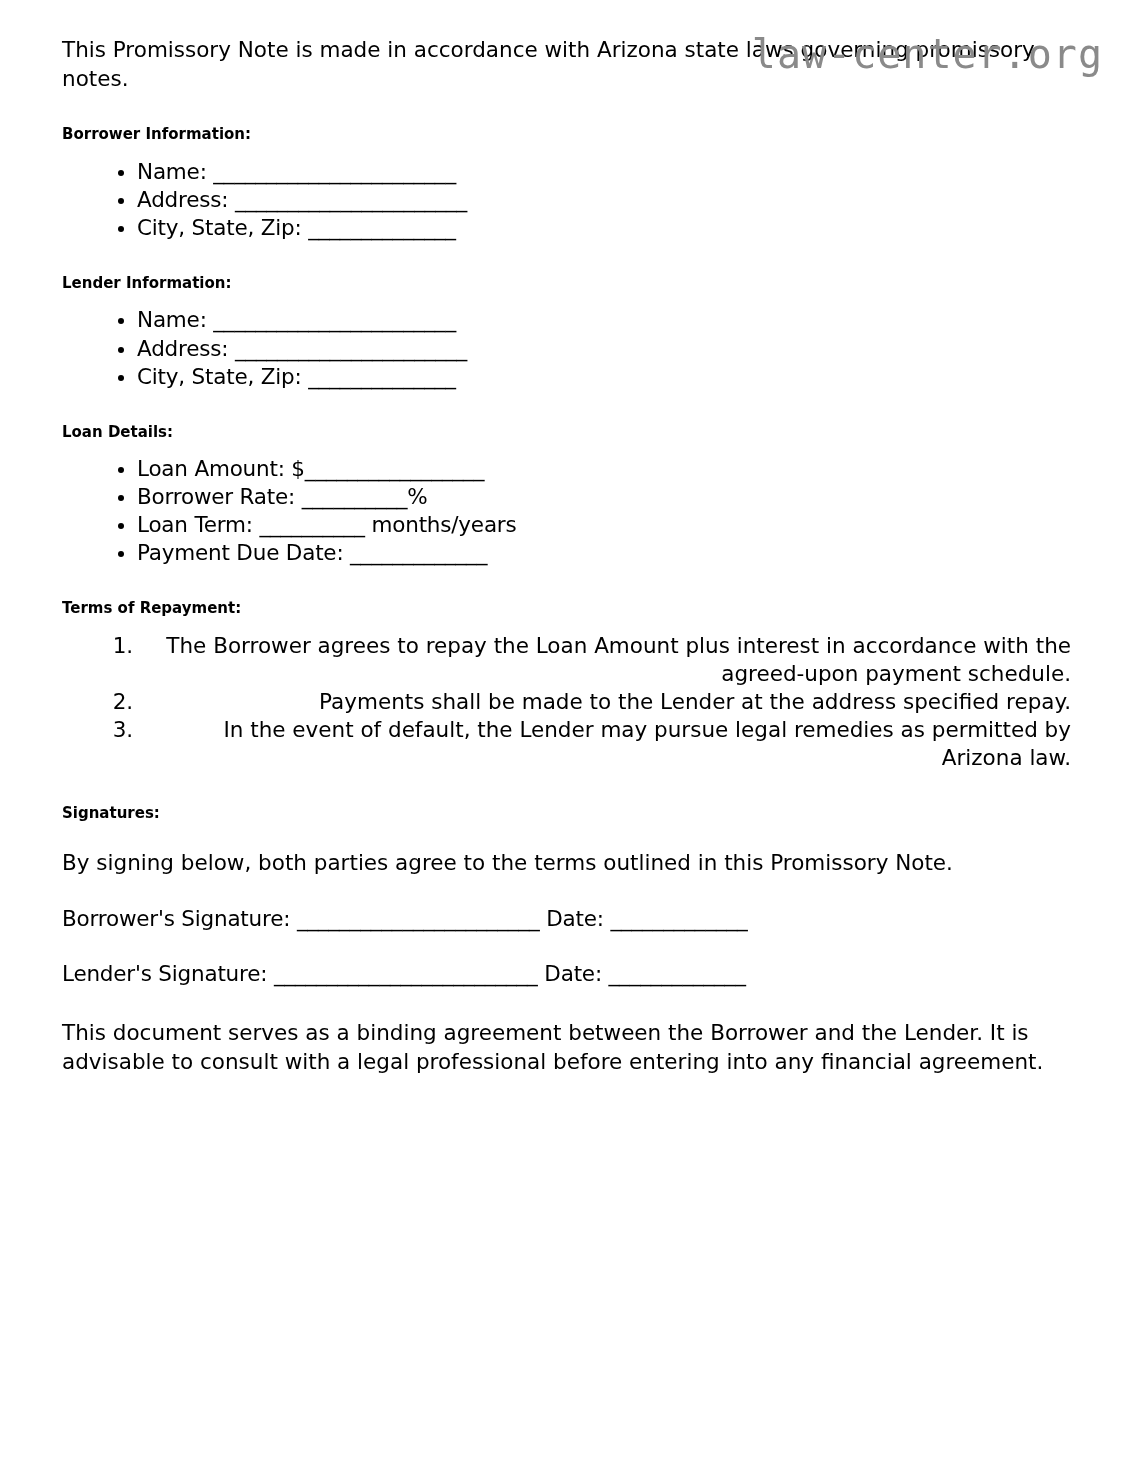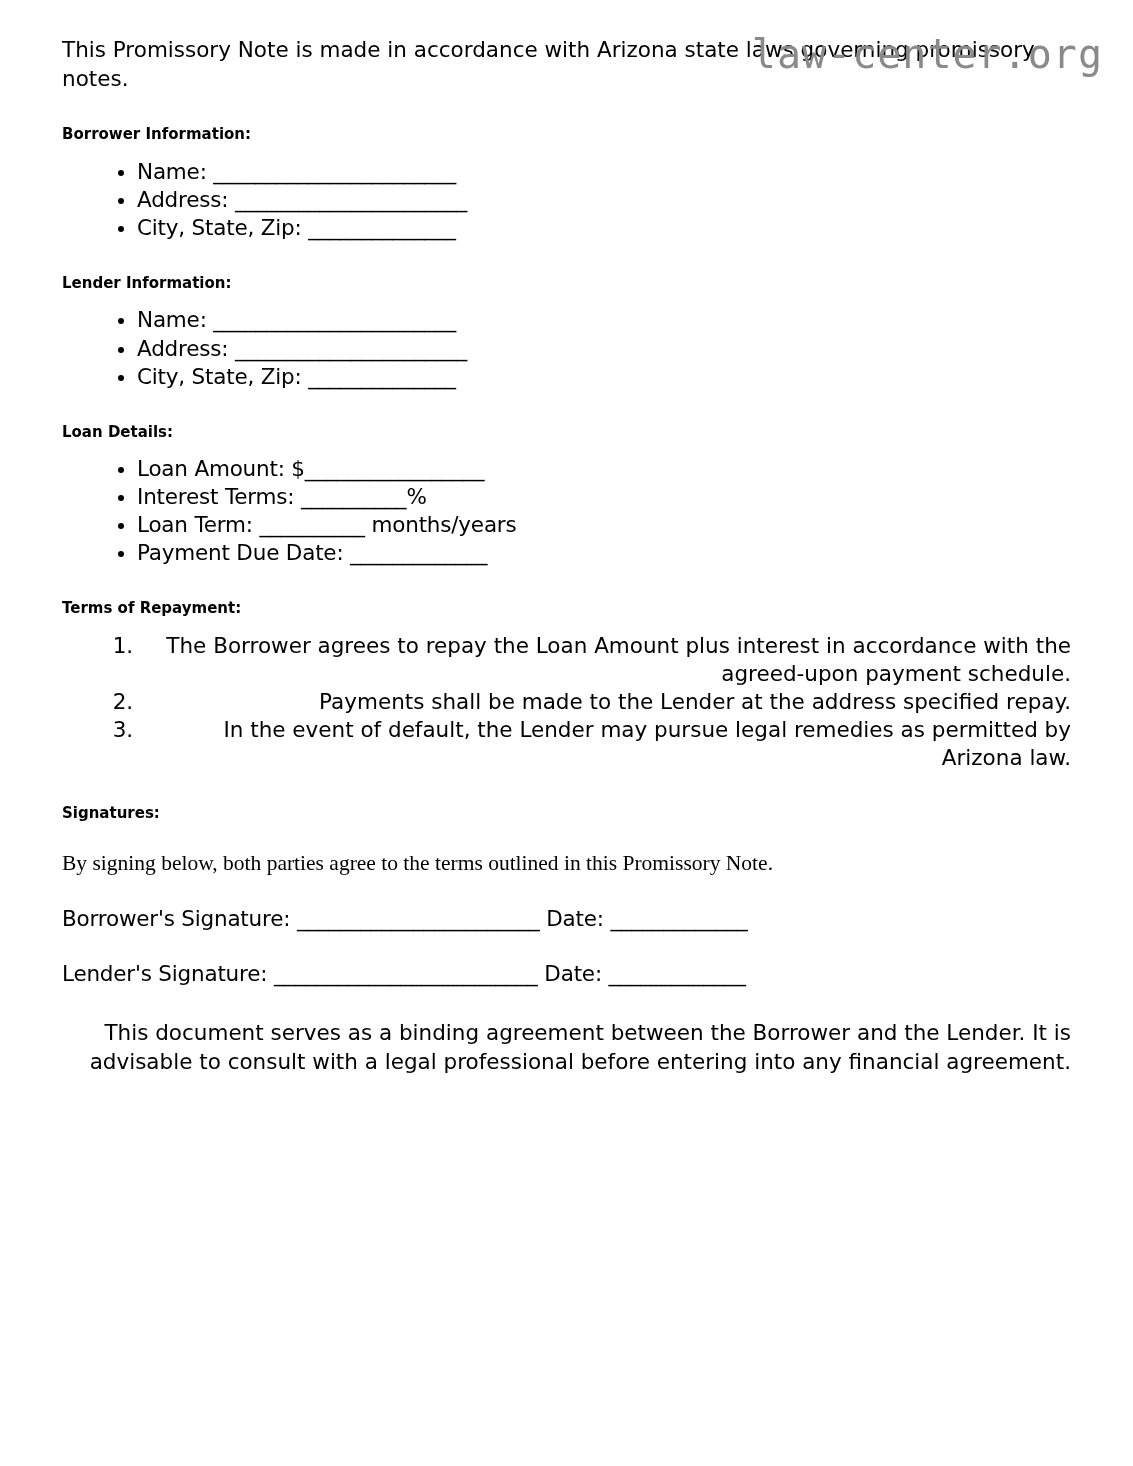--- a/index.html
+++ b/index.html
@@ -96,38 +96,36 @@
 
   ul.field-list li::marker {
     font-size: 19px;
   }
 
   .sig-intro {
     margin: 0;
     padding-top: 26px;
     font-size: 21.5px;
     line-height: 1.33;
-    font-family: Liberation Serif, serif;
   }
 
   .sig-line {
     margin: 0;
     padding-top: 27px;
     font-size: 21.5px;
     line-height: 1.33;
     white-space: nowrap;
   }
 
   .closing {
     margin: 0;
     padding-top: 30px;
     font-size: 21.5px;
     line-height: 1.33;
     max-width: 1012px;
-    text-align: right;
   }
 
   .blank {
     letter-spacing: -0.2px;
   }
 </style>
 </head>
 <body>
 
 <div class="page">
@@ -147,21 +145,21 @@
   <h2 class="section-heading">Lender Information:</h2>
   <ul class="field-list">
     <li class="blank">Name: _______________________</li>
     <li class="blank">Address: ______________________</li>
     <li class="blank">City, State, Zip: ______________</li>
   </ul>
 
   <h2 class="section-heading">Loan Details:</h2>
   <ul class="field-list">
     <li class="blank">Loan Amount: $_________________</li>
-    <li class="blank">Interest Terms: __________%</li>
+    <li class="blank">Borrower Rate: __________%</li>
     <li class="blank">Loan Term: __________ months/years</li>
     <li class="blank">Payment Due Date: _____________</li>
   </ul>
 
   <h2 class="section-heading">Terms of Repayment:</h2>
   <ol class="terms-list">
     <li>The Borrower agrees to repay the Loan Amount plus interest in accordance with the agreed-upon payment schedule.</li>
     <li>Payments shall be made to the Lender at the address specified repay.</li>
     <li>In the event of default, the Lender may pursue legal remedies as permitted by Arizona law.</li>
   </ol>

